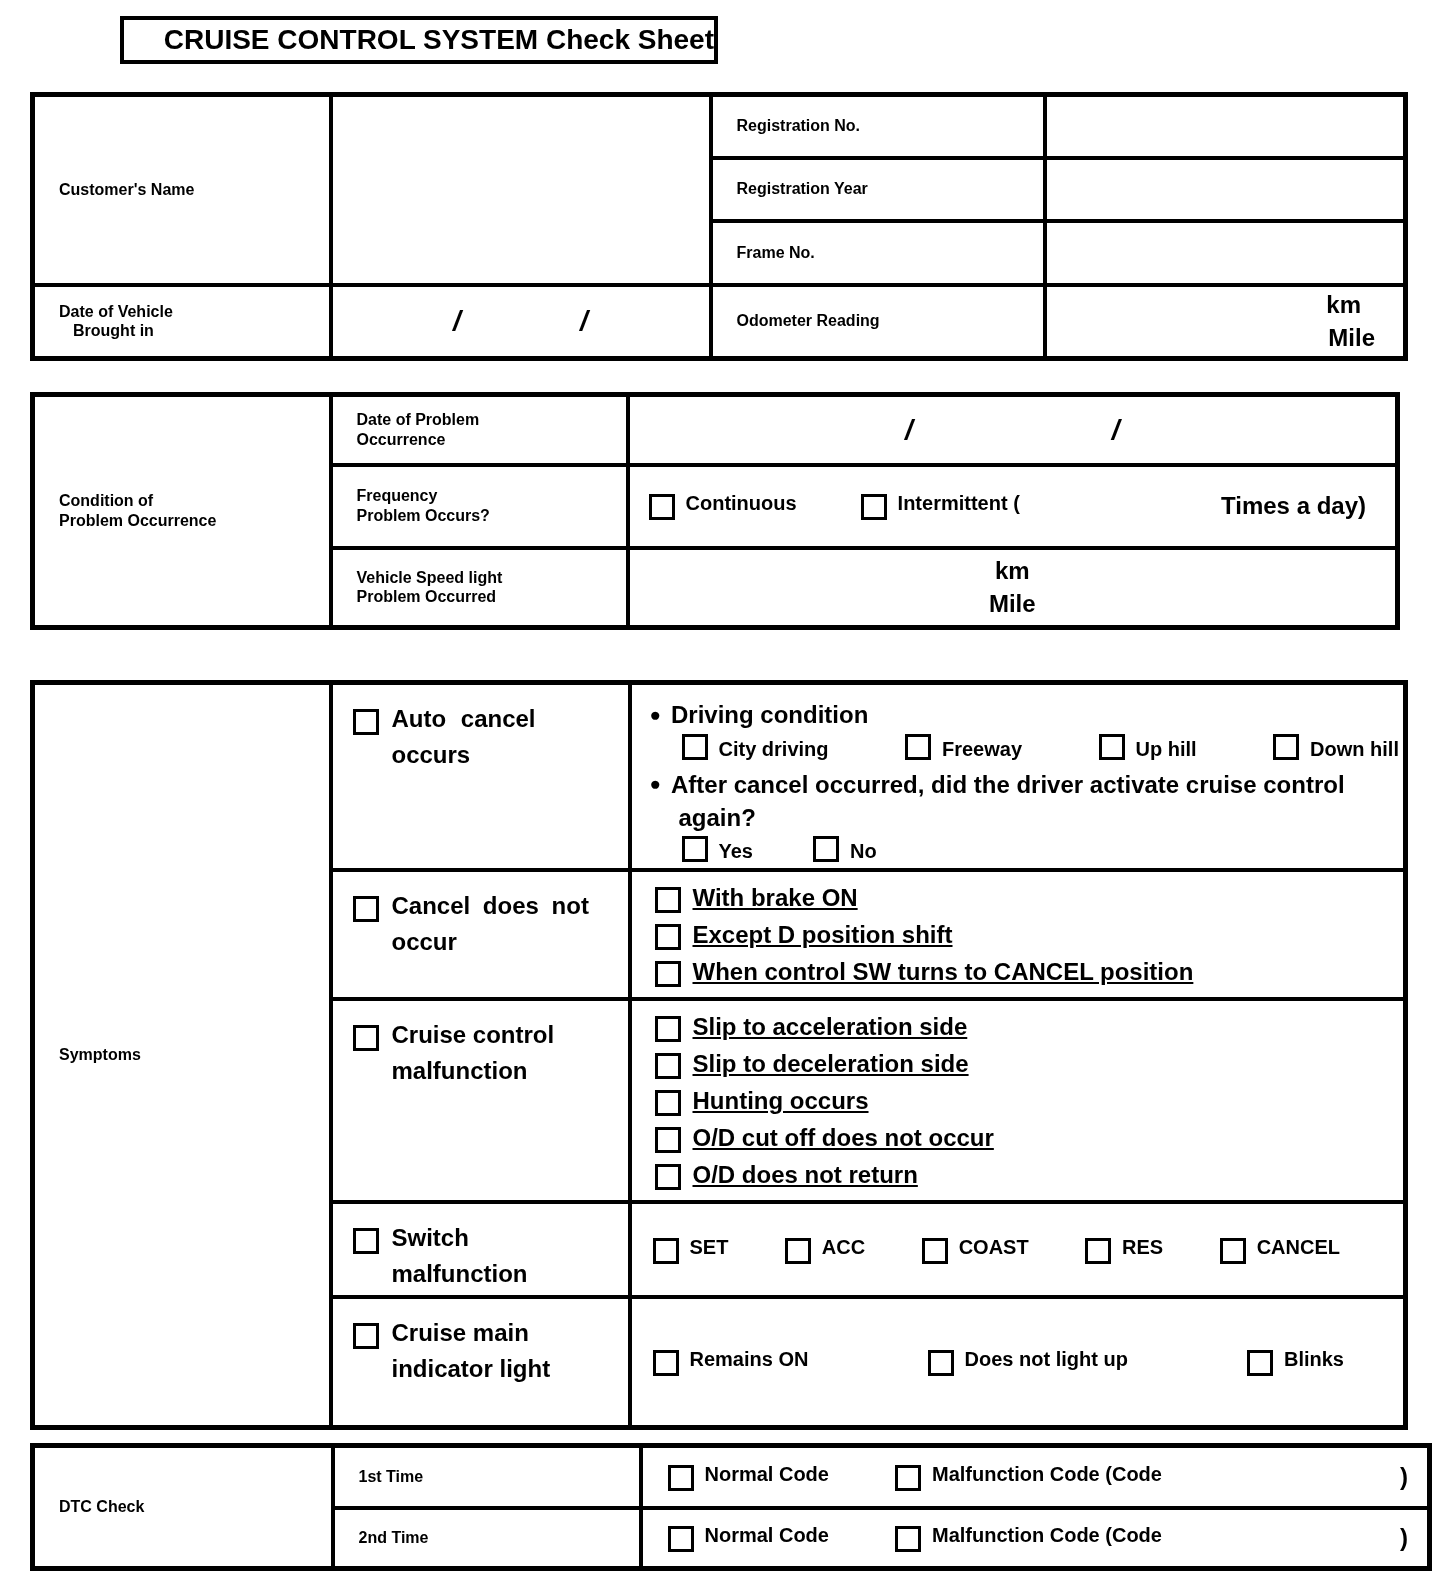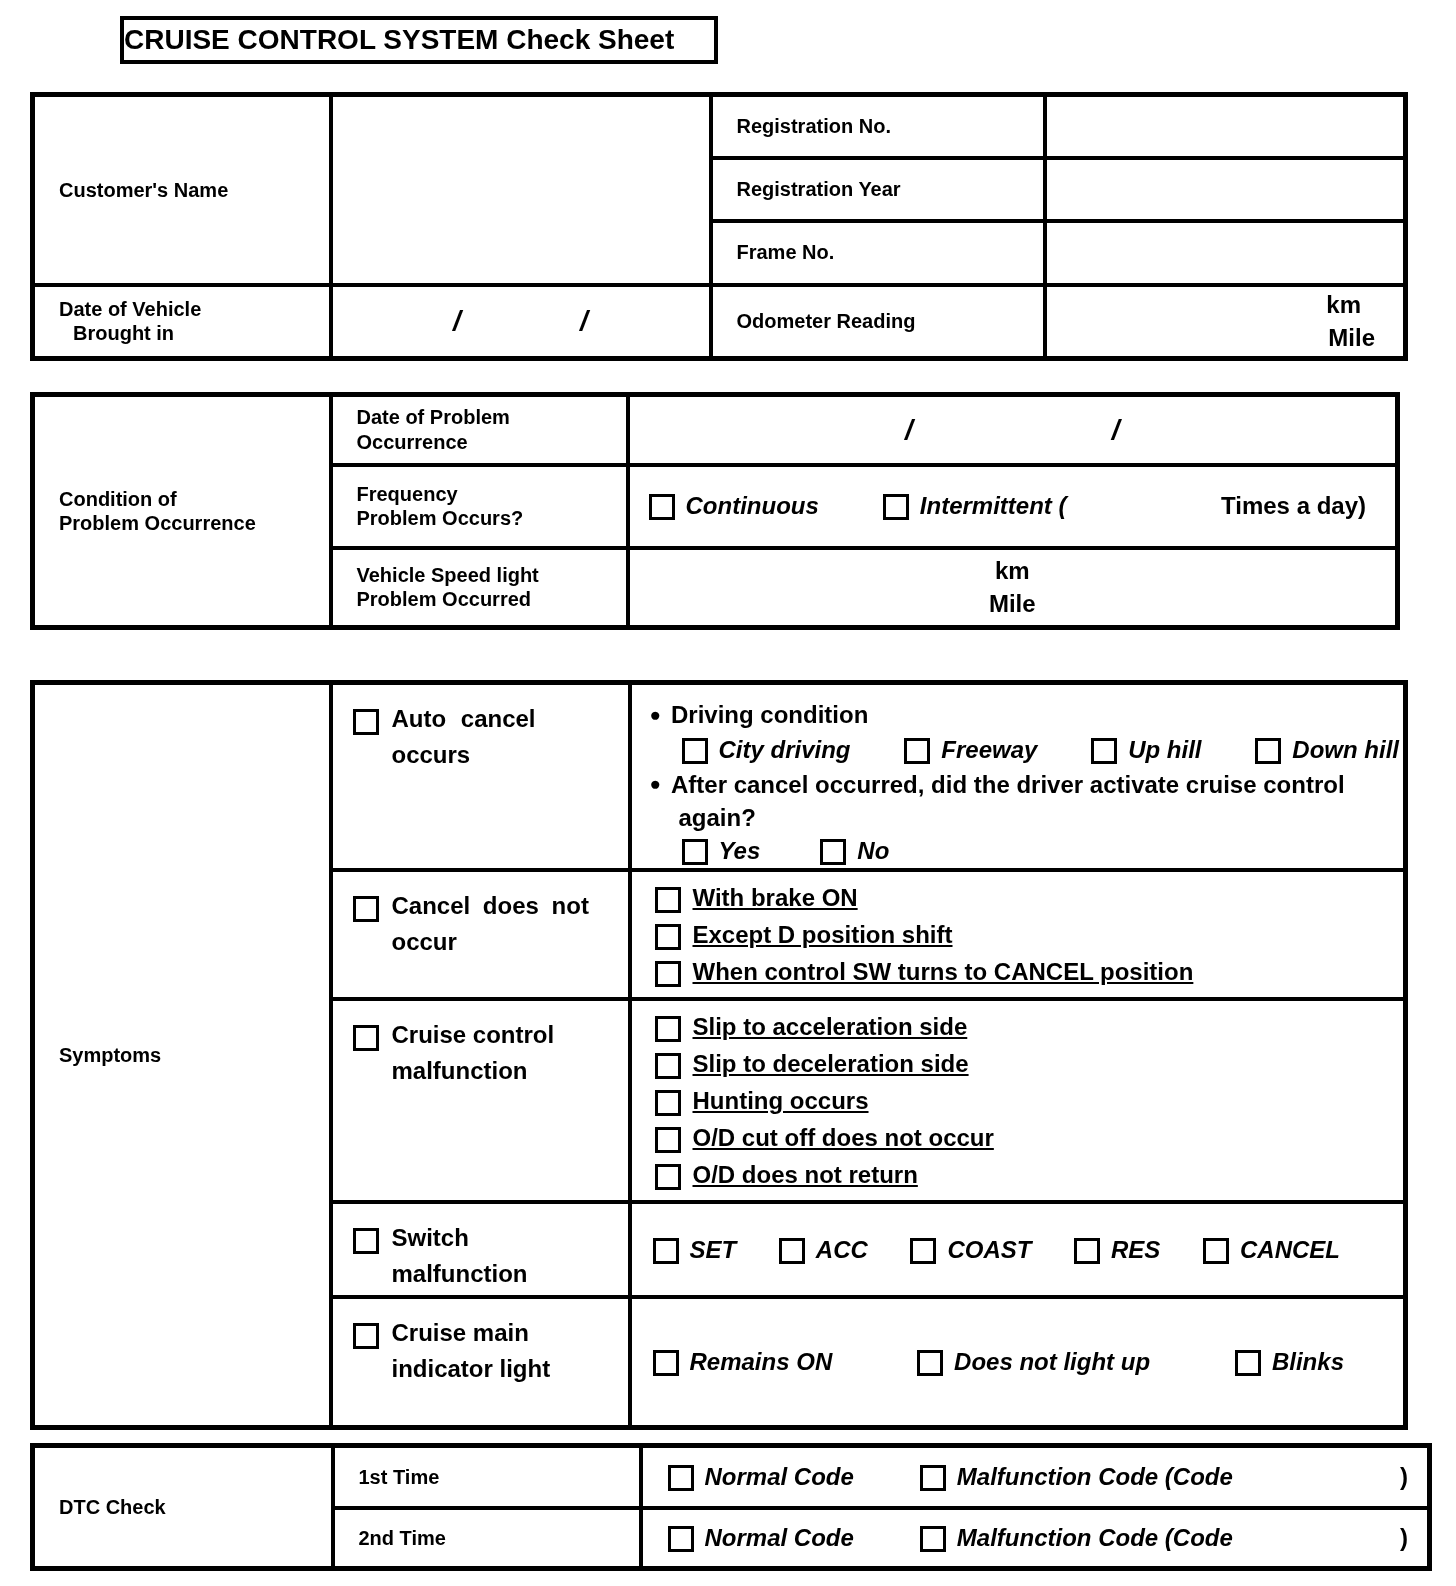--- a/index.html
+++ b/index.html
@@ -3,31 +3,31 @@
 <meta charset="utf-8">
 <style>
   html,body{margin:0;padding:0;background:#fff;}
   .sheet{
     position:relative;width:1456px;height:1586px;background:#fff;color:#000;
     font-family:"Liberation Sans",sans-serif;font-weight:bold;
   }
   table{border-collapse:collapse;table-layout:fixed;position:absolute;}
   td{border:4px solid #000;vertical-align:middle;overflow:hidden;}
   .outer{border:5px solid #000;}
-  .lbl{font-size:20px;line-height:1.22;padding-left:24px;}
+  .lbl{font-size:16px;line-height:1.22;padding-left:24px;}
   .lbl .in2{padding-left:14px;display:block;}
   .titlebox{
     position:absolute;left:120px;top:16px;width:590px;height:40px;
-    border:4px solid #000;display:flex;align-items:center;justify-content:flex-start;
+    border:4px solid #000;display:flex;align-items:center;justify-content:flex-end;
   }
   .titlebox span{font-size:28px;letter-spacing:0px;}
   .inspector{position:absolute;left:898px;top:26px;font-size:25px;}
   .ins-line{display:inline-block;width:238px;border-bottom:4px solid #000;height:26px;margin-left:8px;}
   .cb{display:inline-block;width:20px;height:20px;border:3px solid #000;flex:none;background:#fff;}
-  .opt{display:inline-flex;align-items:center;font-size:24px;font-style:italic;}
+  .opt{display:inline-flex;align-items:flex-start;font-size:20px;}
   .opt .cb{margin-right:11px;margin-top:2px;}
   .blt{font-size:19px;margin-right:10px;line-height:34px;}
   .slashcell{display:flex;justify-content:space-around;align-items:center;font-size:28px;font-style:italic;}
   .unit-right{text-align:right;padding-right:28px;font-size:24px;line-height:1.4;}
   .unit-center{text-align:center;font-size:24px;line-height:1.4;}
   .symlbl{vertical-align:top;padding:16px 8px 0 20px;}
   .symlbl .row1{display:flex;font-size:24px;line-height:36px;}
   .symlbl .cb{margin-right:13px;margin-top:8px;}
   .optlist{padding:6px 0 6px 22px;}
   .optlist .line{display:flex;align-items:flex-start;font-size:24px;line-height:37px;text-decoration:underline;}

